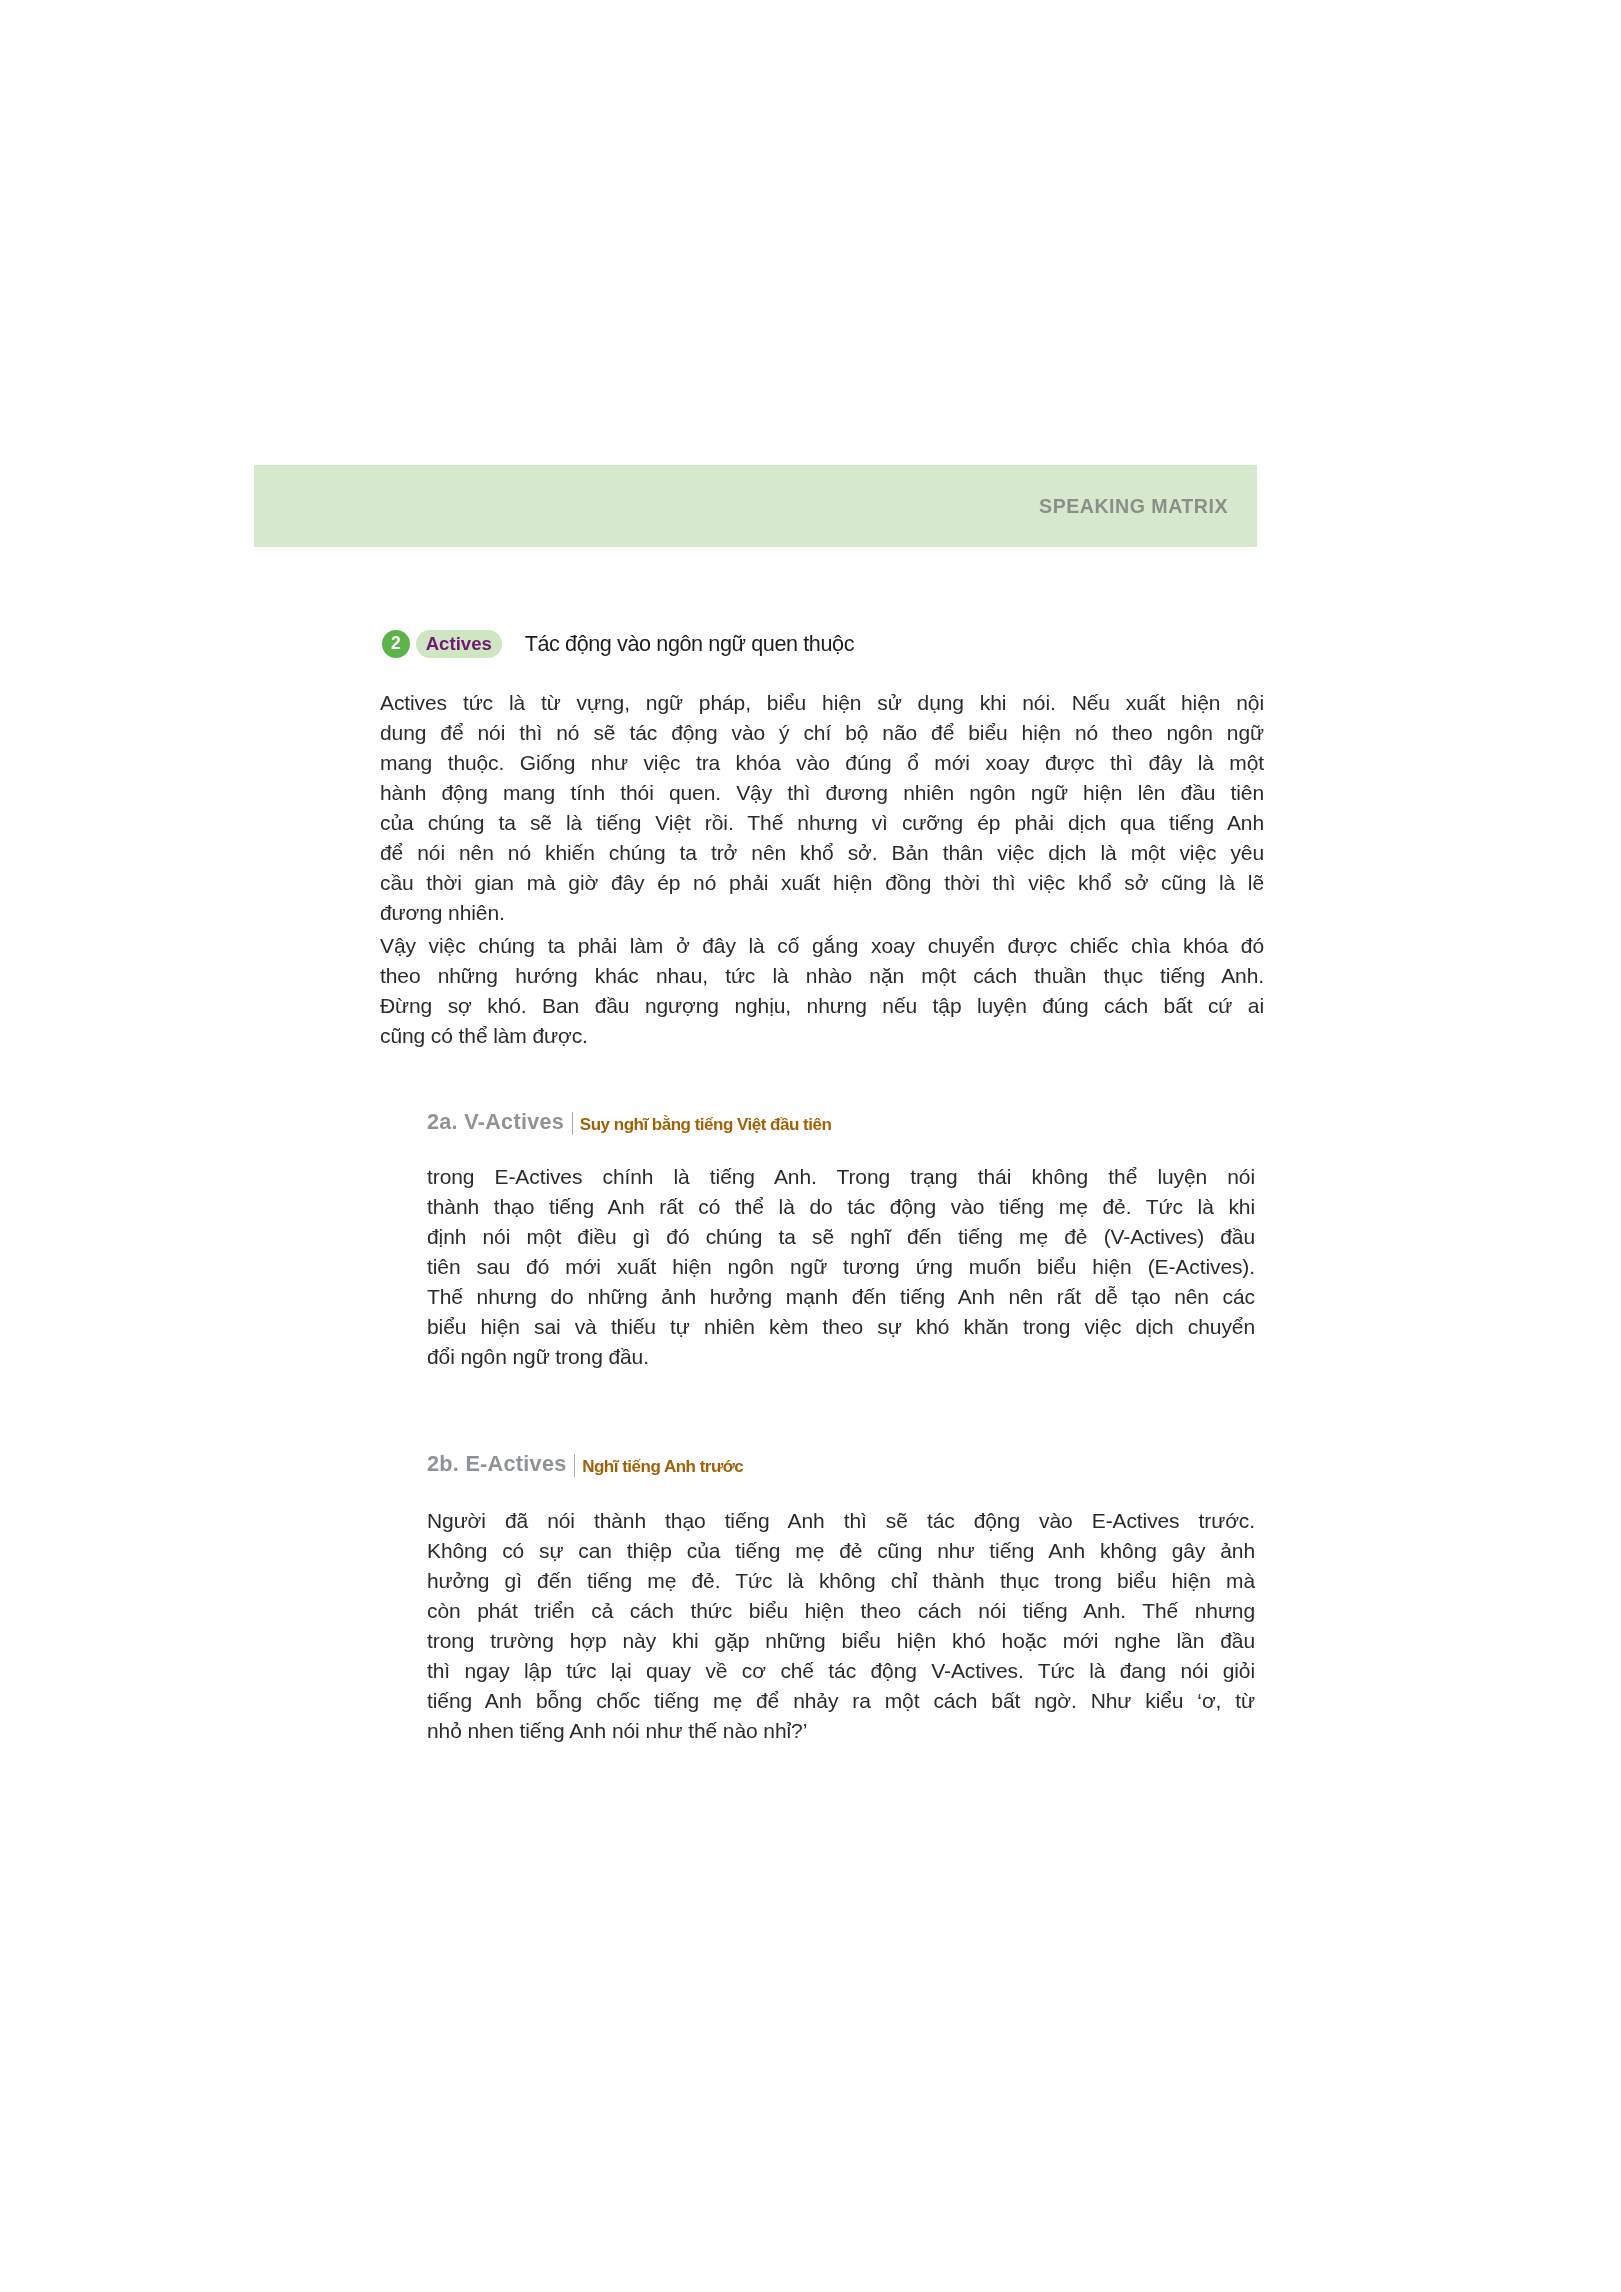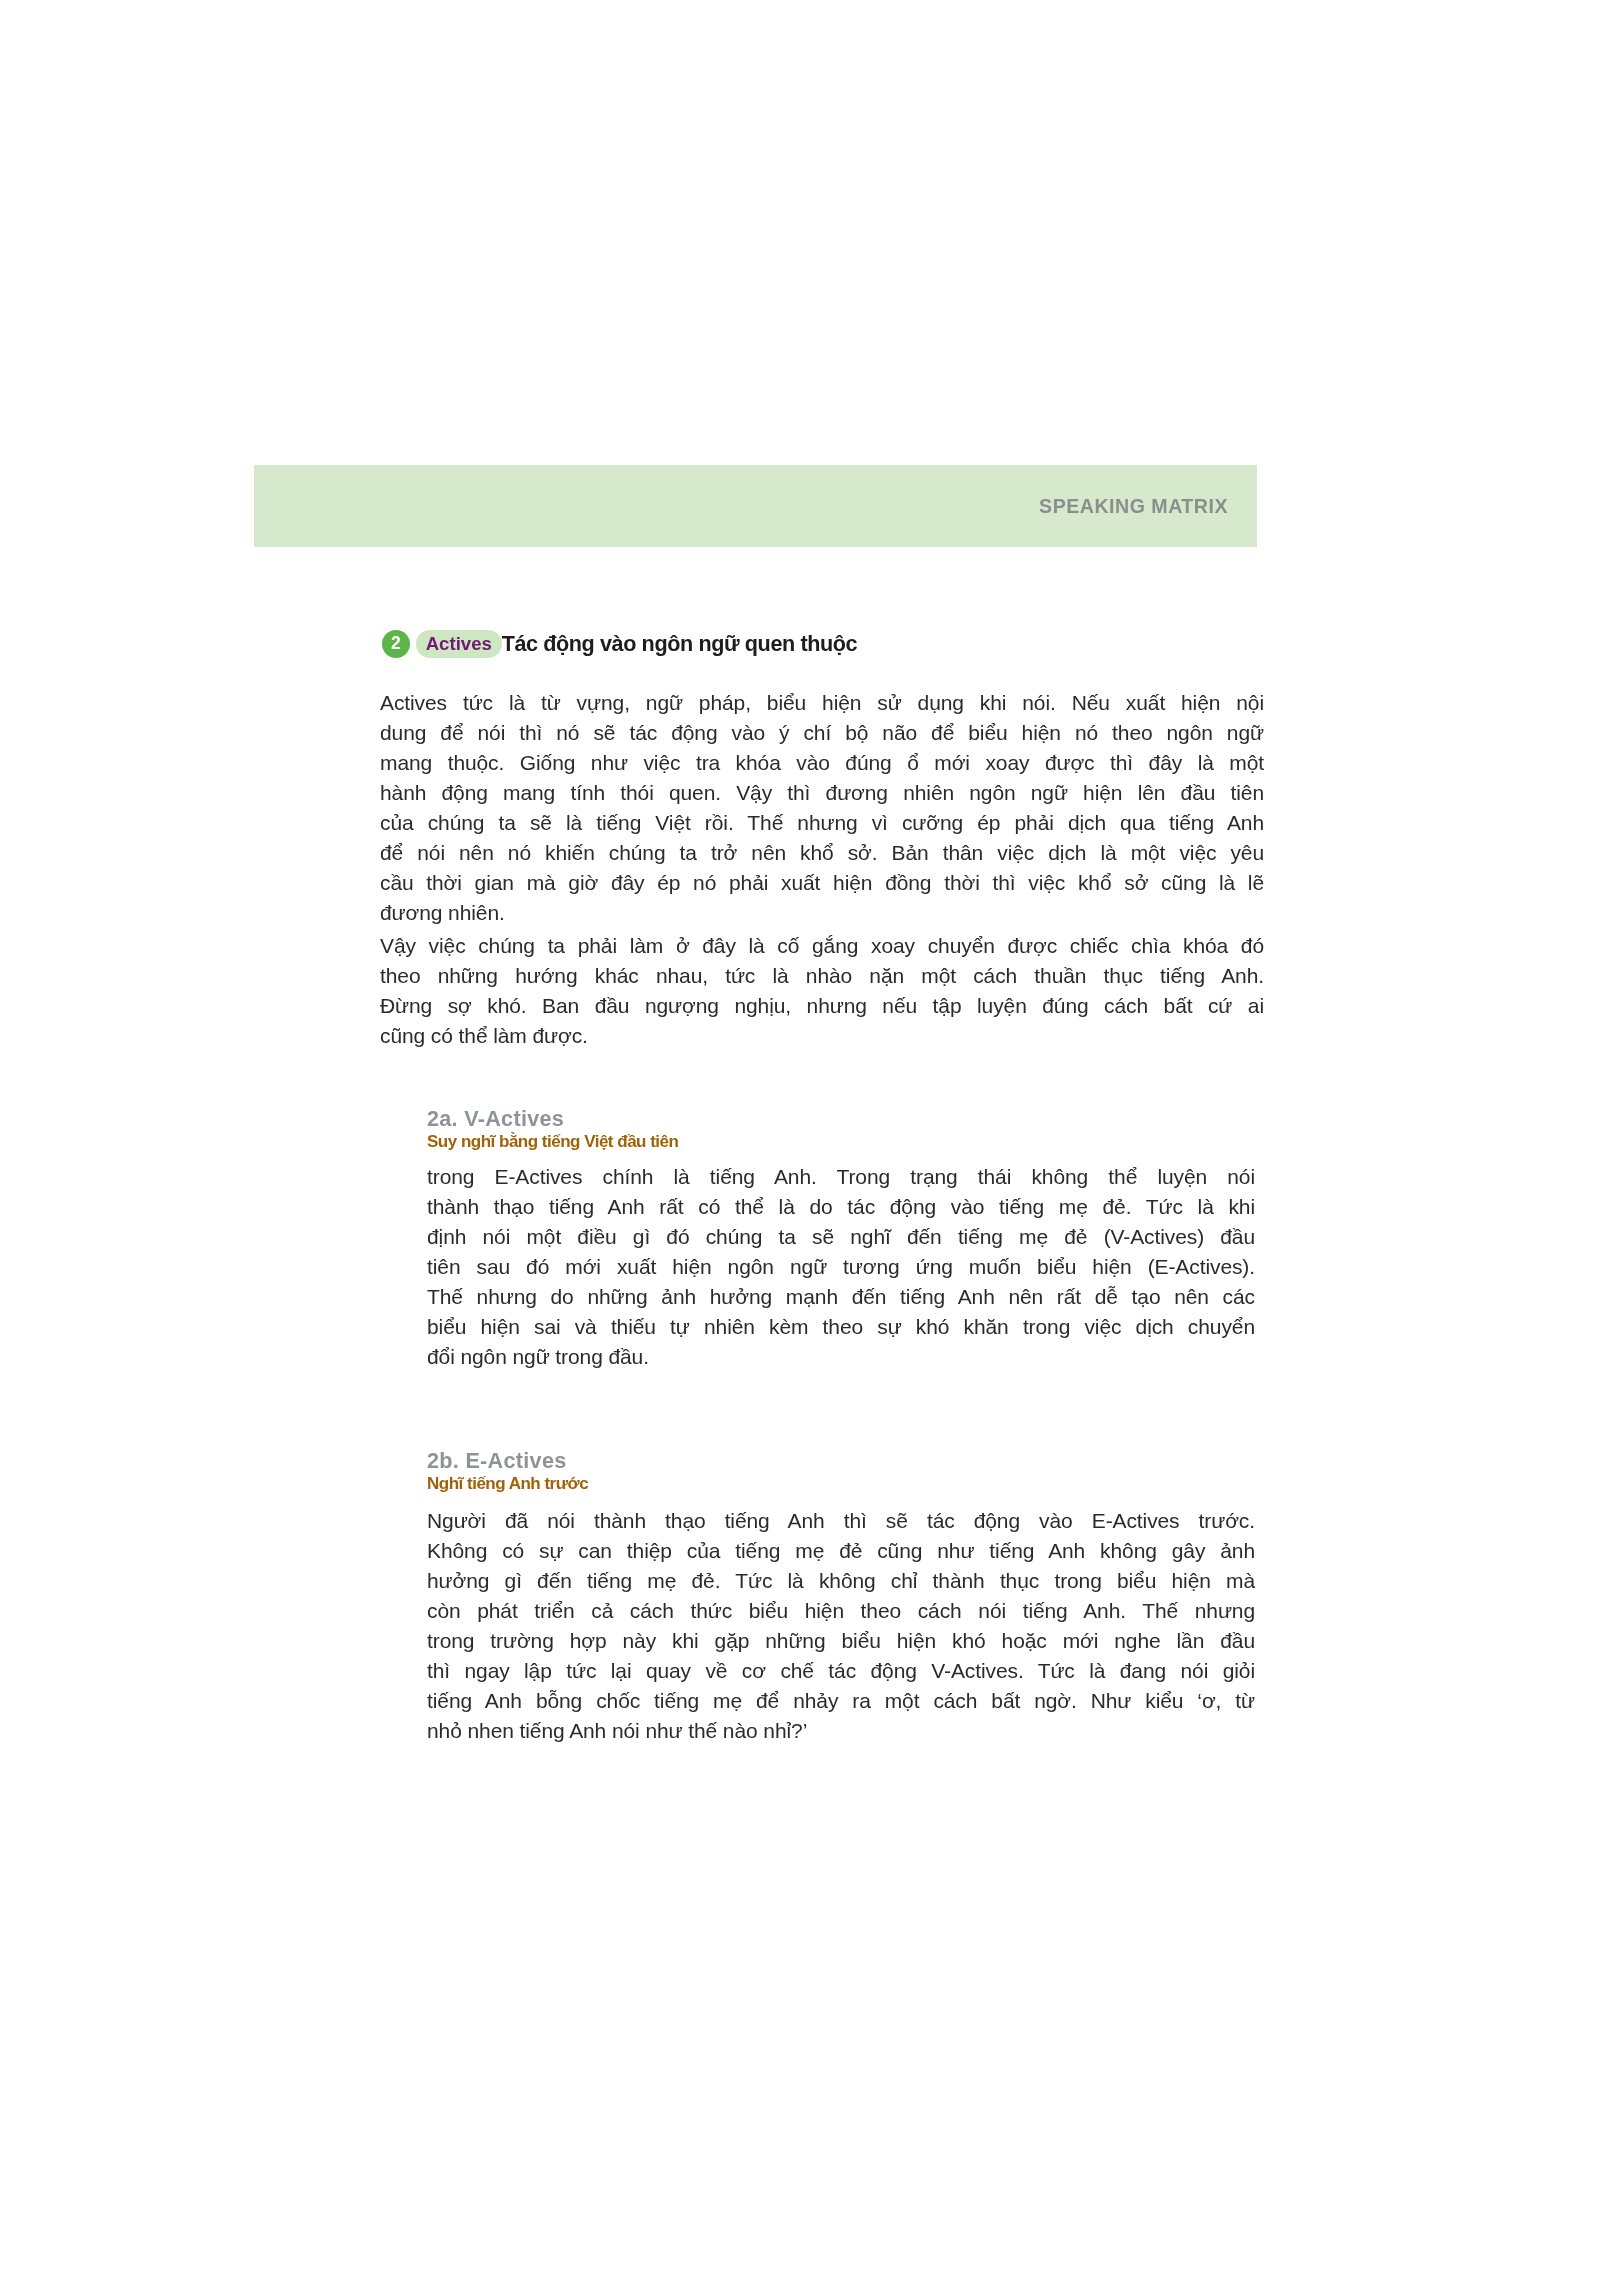--- a/index.html
+++ b/index.html
@@ -13,33 +13,33 @@
                   font-family: "Liberation Sans", sans-serif; font-weight: bold; font-size: 19.6px;
                   letter-spacing: 0.5px; color: #8a8f8c; }
 
   .section-heading { position: absolute; left: 382px; top: 629px; height: 29px; display: flex;
                      align-items: center; white-space: nowrap; }
   .num-badge { width: 28px; height: 28px; border-radius: 50%; background: #5db54a; color: #fff;
                font-weight: bold; font-size: 17.6px; display: flex; align-items: center;
                justify-content: center; }
   .pill { margin-left: 5.9px; height: 28px; padding: 0 9.8px; border-radius: 14.7px; background: #cfe6c2;
           color: #701a75; font-weight: bold; font-size: 18.6px; display: flex; align-items: center; }
-  .section-title { margin-left: 0; font-weight: bold; font-size: 21.6px; color: #1d1d1d;
+  .section-title { margin-left: 23px; font-weight: normal; font-size: 21.6px; color: #1d1d1d;
                    letter-spacing: -0.4px; }
 
   .para { position: absolute; }
   .line { height: 30px; line-height: 30px; font-size: 21px; color: #2b2b2b; white-space: nowrap;
           text-align: justify; text-align-last: justify; letter-spacing: -0.1px; }
   .line.last { text-align-last: left; }
 
   .p1 { left: 380px; top: 688px; width: 884px; }
   .p2 { left: 380px; top: 931px; width: 884px; }
 
-  .sub-heading { position: absolute; left: 427px; height: 29px; display: flex; align-items: flex-start;
-                 white-space: nowrap; flex-direction: column; }
+  .sub-heading { position: absolute; left: 427px; height: 29px; display: flex; align-items: flex-end;
+                 white-space: nowrap; }
   .sub-label { font-weight: bold; font-size: 21.6px; color: #909395; letter-spacing: 0.3px; }
   .sub-divider { width: 1px; height: 23.5px; background: #a9abad; margin: 0 6.9px 0 7.8px; }
   .sub-title { font-weight: bold; font-size: 17px; color: #a16207; letter-spacing: -0.5px; }
   .h2a { top: 1106px; }
   .h2b { top: 1448px; }
 
   .p3 { left: 427px; top: 1162px; width: 828px; }
   .p4 { left: 427px; top: 1506px; width: 828px; }
 </style>
 </head>

